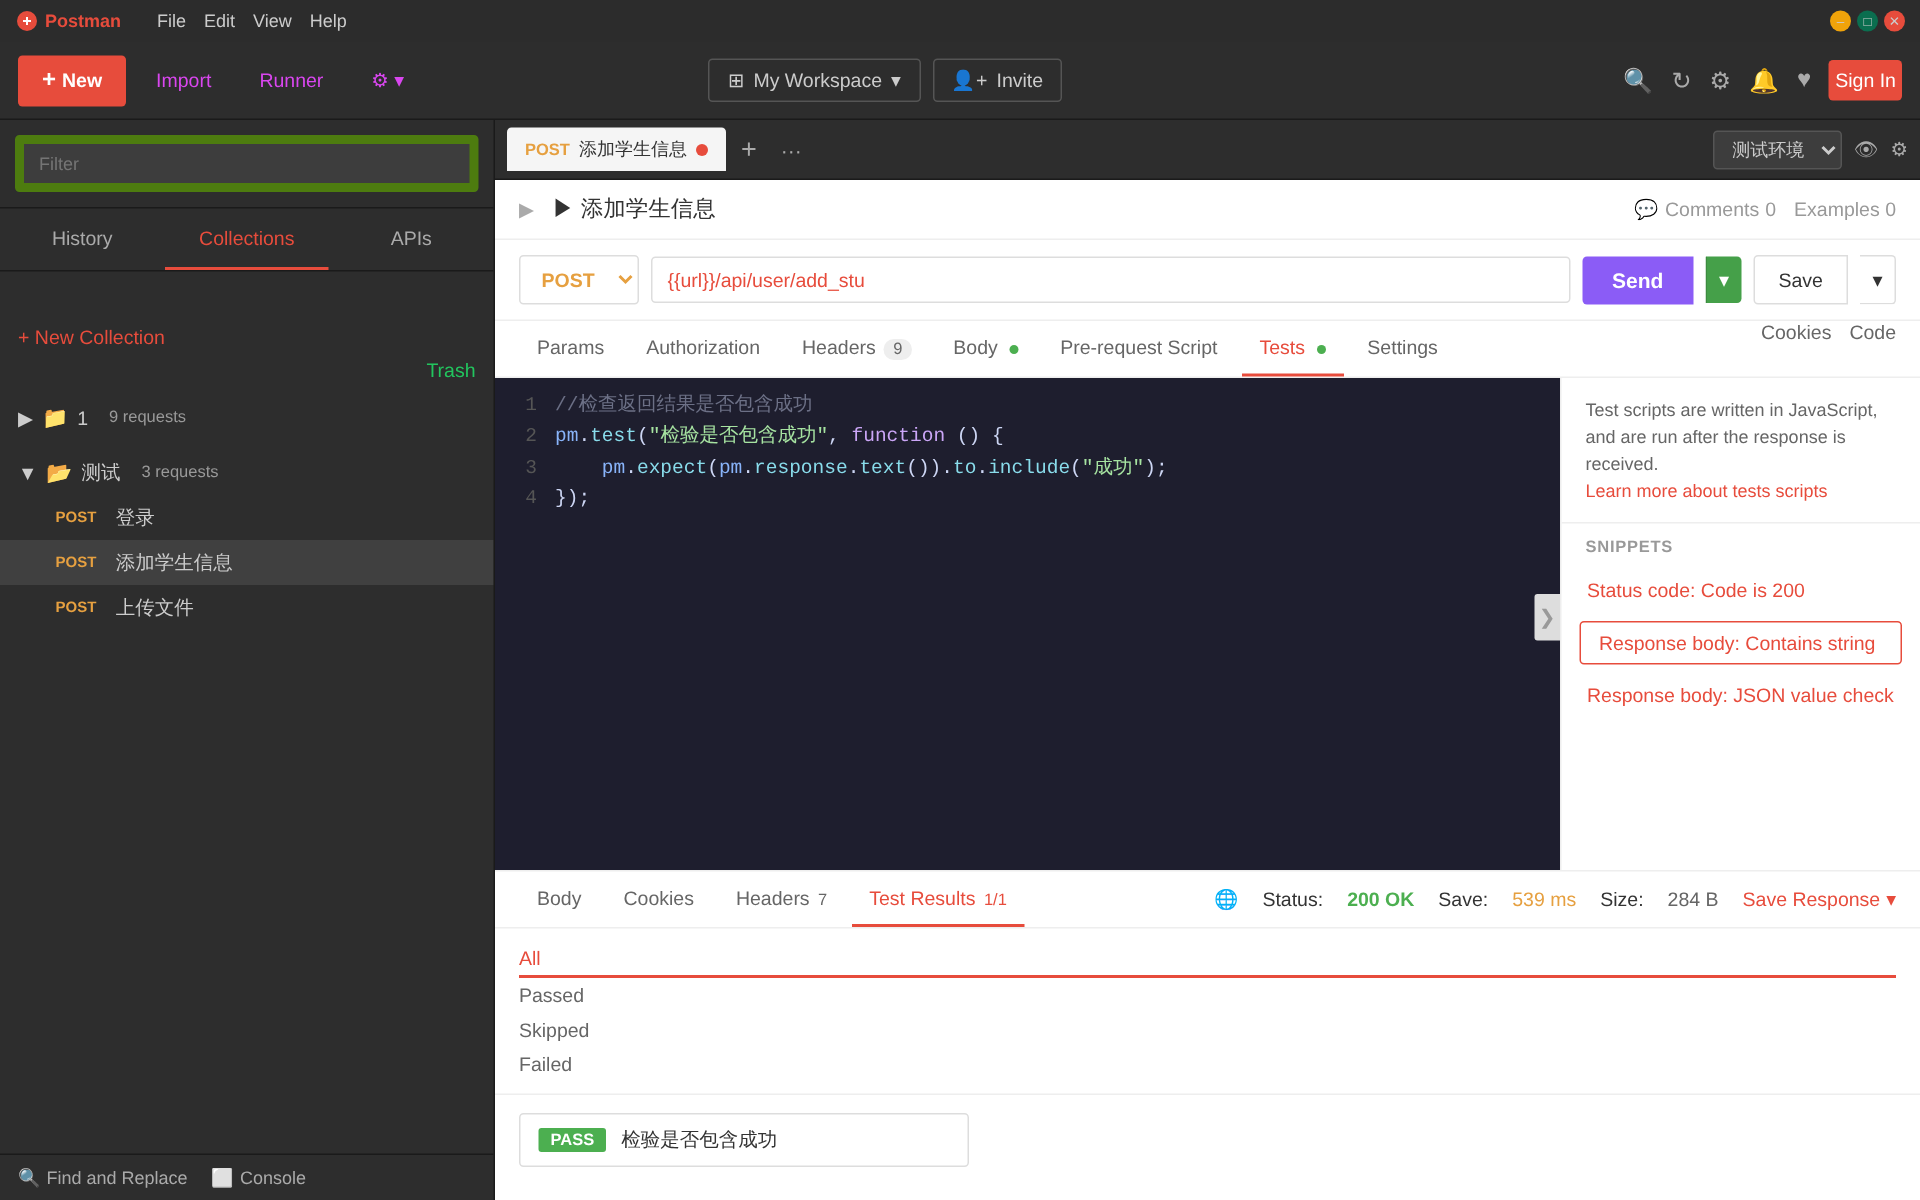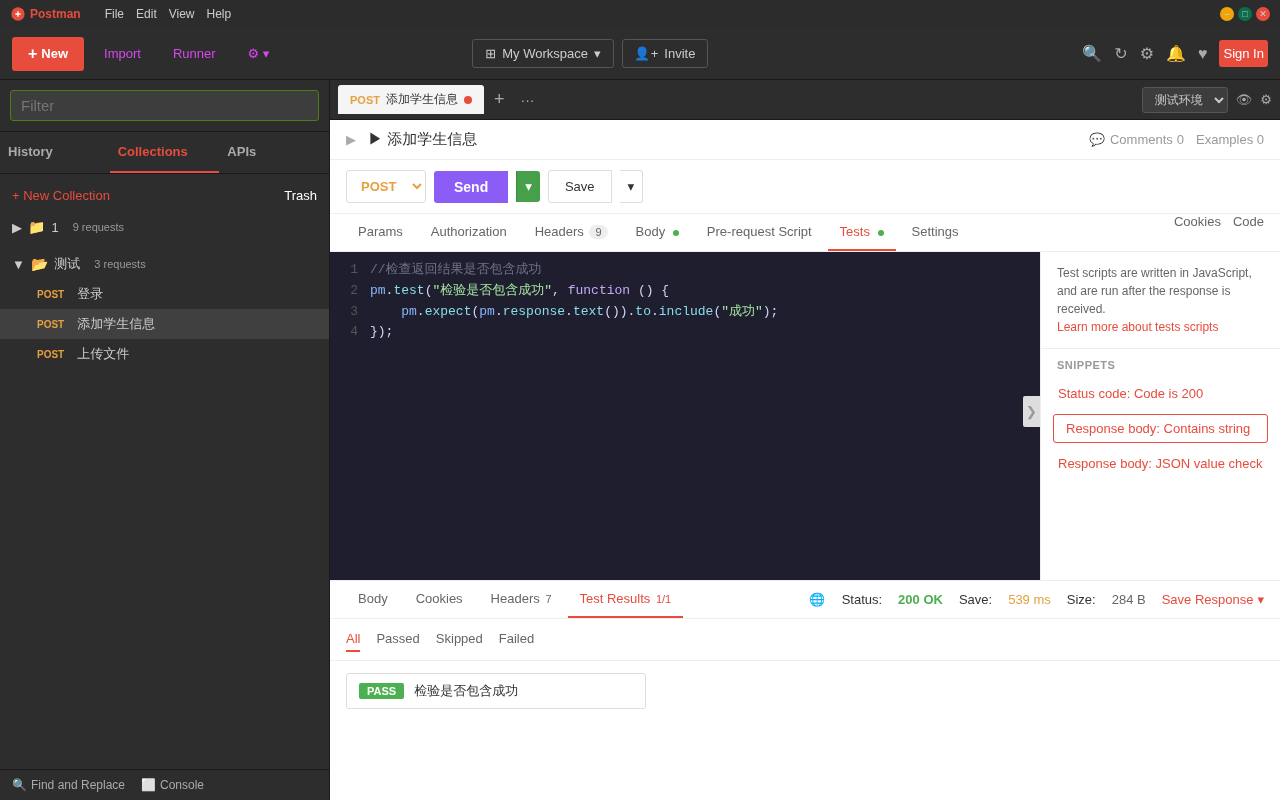--- a/index.html
+++ b/index.html
@@ -119,55 +119,55 @@
       flex-direction: column;
       flex-shrink: 0;
     }
     .sidebar-search {
       padding: 10px;
       border-bottom: 1px solid #1a1a1a;
     }
     .sidebar-search input {
       width: 100%;
       background: #3d3d3d;
-      border: 1px solid #4d7c0f;
+      border: 6px solid #4d7c0f;
       border-radius: 3px;
       padding: 6px 10px;
       color: #ccc;
-      font-size: 15px;
+      font-size: 12px;
       outline: none;
     }
     .sidebar-tabs {
       display: flex;
       border-bottom: 1px solid #1a1a1a;
     }
     .sidebar-tab {
       flex: 1;
+      text-align: center;
       padding: 12px 8px;
       color: #aaa;
       cursor: pointer;
       font-size: 13px;
       border-bottom: 2px solid transparent;
-      font-weight: bold;
     }
     .sidebar-tab.active {
       color: #e74c3c;
       border-bottom: 2px solid #e74c3c;
     }
     .sidebar-content { flex: 1; overflow-y: auto; padding: 8px 0; }
     .new-collection-bar {
       display: flex;
       align-items: center;
       justify-content: space-between;
       padding: 6px 12px;
       color: #e74c3c;
       font-size: 13px;
       cursor: pointer;
     }
-    .new-collection-bar .trash { color: #ffffff; }
+    .new-collection-bar .trash { color: #22c55e; margin-top: 44px; }
     .collection-group { padding: 4px 0; }
     .collection-header {
       display: flex;
       align-items: center;
       padding: 6px 12px;
       color: #ccc;
       cursor: pointer;
       gap: 6px;
     }
     .collection-header .folder-icon { color: #e6a040; font-size: 14px; }
@@ -466,22 +466,22 @@
     }
     .status-200 { color: #4CAF50; font-weight: bold; }
     .status-time { color: #e6a040; }
     .status-size { color: #666; }
     .save-resp-btn { color: #e74c3c; cursor: pointer; display: flex; align-items: center; gap: 4px; }
 
     
     .test-sub-tabs {
       display: flex;
       padding: 8px 16px;
-      gap: 16px;
       border-bottom: 1px solid #eee;
+      flex-direction: column;
     }
     .test-sub-tab {
       color: #666;
       cursor: pointer;
       font-size: 13px;
       padding: 4px 0;
     }
     .test-sub-tab.active { color: #e74c3c; border-bottom: 2px solid #e74c3c; }
 
     
@@ -659,20 +659,21 @@
             <span>Examples</span>
             <span>0</span>
           </span>
         </div>
       </div>
 
       <div class="url-bar">
         <select class="method-select">
           <option>POST</option>
         </select>
+        <input type="text" class="url-input" value="{{url}}/api/user/add_stu" style="color: rgb(231, 76, 60);">
         <button class="send-btn">Send</button>
         <button class="send-dropdown">▾</button>
         <button class="save-btn">Save</button>
         <button class="save-dropdown">▾</button>
       </div>
 
       <div class="req-tabs">
         <div class="req-tab">
           <span>Params</span>
         </div>

